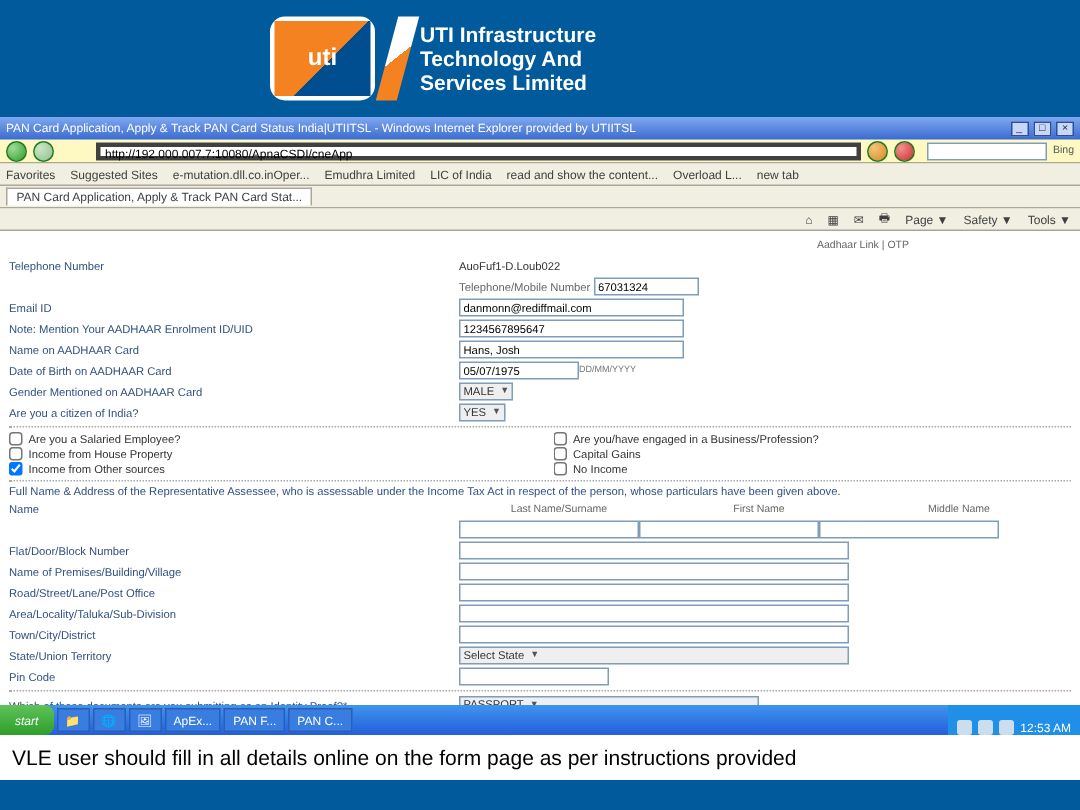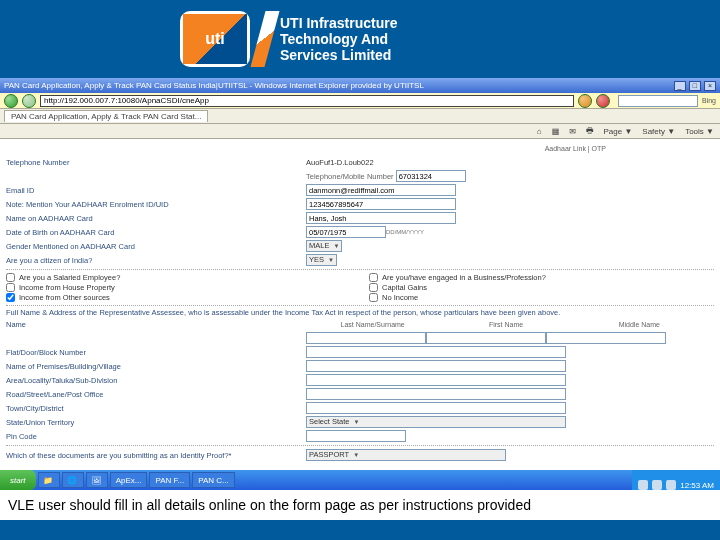--- a/index.html
+++ b/index.html
@@ -14,21 +14,21 @@
   .logo-inner span { color:#fff; font-weight:bold; font-size: 16px; }
   .logo-slash { width: 14px; height: 56px; background: linear-gradient(135deg,#fff 0 48%,#f58220 48% 100%); transform: skewX(-15deg); }
   .logo-text { color: #fff; font-size: 14px; font-weight: bold; line-height: 1.15; }
 
   
   .ie-window { background:#fef9c3; height: 412px; width: 720px; display:flex; flex-direction:column; }
   .ie-title { background: linear-gradient(#7fa8ef,#3b6bd1); height: 15px; display:flex; align-items:center; padding:0 4px; font-size:8px; color:#fff; justify-content:space-between;}
   .ie-title .win-btns span { display:inline-block; width:12px; height:10px; background:#c8d7f5; border:1px solid #2a4fa0; margin-left:1px; color:#123; font-size:7px; text-align:center; line-height:8px; }
   .ie-addr { height: 16px; display:flex; align-items:center; gap:4px; padding:0 4px; font-size:8px; border-bottom:1px solid #aca899; }
   .ie-nav-btn { width:14px; height:14px; border-radius:50%; background:radial-gradient(circle at 30% 30%,#9edc9a,#2e9d2a); border:1px solid #247a20; }
-  .ie-addrfield { flex:1; height:12px; background:#fff; border:1px solid #404040; padding:0 3px; line-height:10px; }
+  .ie-addrfield { flex:1; height:12px; background:#fff; border:3px solid #404040; padding:0 3px; line-height:10px;margin-left:24px; }
   .ie-search { width:80px; height:12px; background:#fff; border:1px solid #7f9db9; margin-left:4px; }
   .ie-menu { height:15px; background:#f1efe2; border-bottom:1px solid #aca899; display:flex; align-items:center; padding:0 4px; font-size:8px; gap:10px; color:#404040; }
   .ie-cmdbar { height:15px; background:#f1efe2; border-bottom:1px solid #aca899; display:flex; align-items:center; justify-content:flex-end; padding:0 6px; font-size:8px; gap:10px; color:#404040;}
   .ie-tabs { height:15px; background:#f1efe2; border-bottom:1px solid #aca899; display:flex; align-items:center; padding:0 4px; font-size:8px; color:#404040; }
   .ie-tab { background:#fff; border:1px solid #aca899; border-bottom:none; padding:1px 6px; }
 
   .content { flex:1; background:#fff; overflow:hidden; font-size:7.5px; color:#333; position:relative; }
   .form-area { padding: 2px 6px; }
   .row { display:flex; align-items:center; min-height:14px; }
   .lab { width: 300px; color:#305080; }
@@ -84,20 +84,30 @@
   </div>
   <div class="ie-addr">
     <div class="ie-nav-btn"></div>
     <div class="ie-nav-btn" style="background:radial-gradient(circle at 30% 30%,#cbe6c8,#8fc18b);"></div>
     <div class="ie-addrfield">http://192.000.007.7:10080/ApnaCSDI/cneApp</div>
     <div class="ie-nav-btn" style="background:radial-gradient(circle at 30% 30%,#f6c27b,#d88b1f);"></div>
     <div class="ie-nav-btn" style="background:radial-gradient(circle at 30% 30%,#f49090,#c92e2e);"></div>
     <div class="ie-search"></div>
     <span style="font-size:7px;color:#555;">Bing</span>
   </div>
+  <div class="ie-menu">
+    <span>Favorites</span>
+    <span>Suggested Sites</span>
+    <span>e-mutation.dll.co.inOper...</span>
+    <span>Emudhra Limited</span>
+    <span>LIC of India</span>
+    <span>read and show the content...</span>
+    <span>Overload L...</span>
+    <span>new tab</span>
+  </div>
   <div class="ie-tabs">
     <div class="ie-tab">PAN Card Application, Apply &amp; Track PAN Card Stat...</div>
   </div>
   <div class="ie-cmdbar">
     <span>⌂</span>
     <span>▦</span>
     <span>✉</span>
     <span>🖶</span>
     <span><span>Page</span> <span>▼</span></span>
     <span><span>Safety</span> <span>▼</span></span>
@@ -197,25 +207,25 @@
       </div>
       <div class="row">
           <div class="lab">Flat/Door/Block Number</div>
           <input class="txtin" style="width: 260px;">
         </div>
       <div class="row">
           <div class="lab">Name of Premises/Building/Village</div>
           <input class="txtin" style="width: 260px;">
         </div>
       <div class="row">
+          <div class="lab">Road/Street/Lane/Post Office</div>
+          <input class="txtin" style="width: 260px;">
+        </div>
+      <div class="row">
           <div class="lab">Area/Locality/Taluka/Sub-Division</div>
-          <input class="txtin" style="width: 260px;">
-        </div>
-      <div class="row">
-          <div class="lab">Road/Street/Lane/Post Office</div>
           <input class="txtin" style="width: 260px;">
         </div>
       <div class="row">
           <div class="lab">Town/City/District</div>
           <input class="txtin" style="width: 260px;">
         </div>
       <div class="row">
           <div class="lab">State/Union Territory</div>
           <span class="selin" style="width:260px">
             <span>Select State</span>

